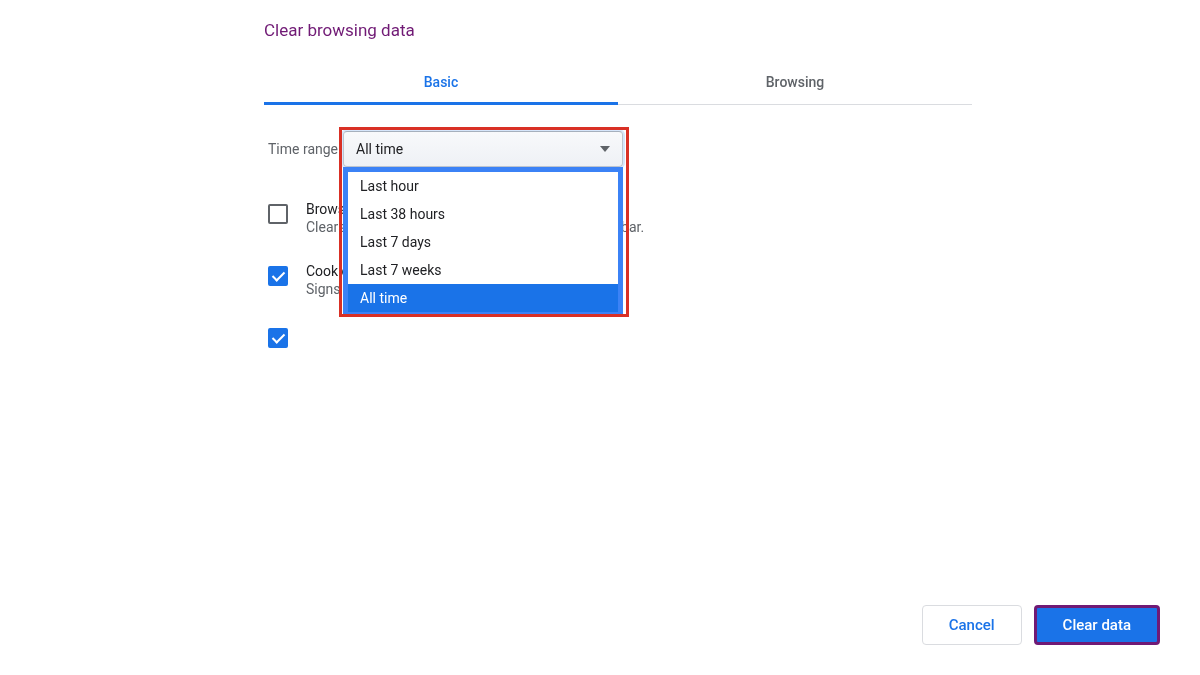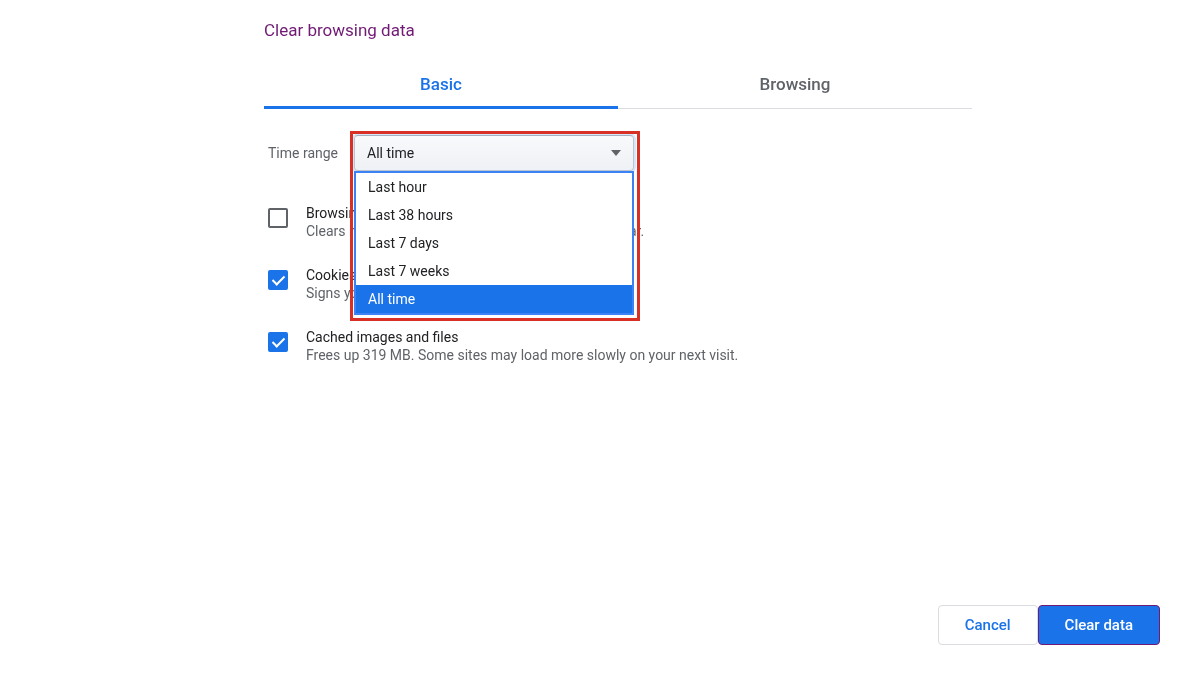--- a/index.html
+++ b/index.html
@@ -26,21 +26,21 @@
   .tabs {
     display: flex;
     border-bottom: 1px solid #dadce0;
     margin-left: 6px;
     margin-right: 6px;
   }
   .tab {
     flex: 1;
     text-align: center;
     padding: 16px 0 14px;
-    font-size: 17px;
+    font-size: 14px;
     font-weight: 500;
     color: #5f6368;
     cursor: pointer;
     position: relative;
   }
   .tab.active {
     color: #1a73e8;
   }
   .tab.active::after {
     content: "";
@@ -49,21 +49,21 @@
     height: 3px;
     background: #1a73e8;
   }
   .body {
     padding: 26px 10px 10px 10px;
     position: relative;
   }
   .row-time {
     display: flex;
     align-items: center;
-    gap: 16px;
+    gap: 5px;
     margin-bottom: 34px;
     position: relative;
   }
   .time-label {
     color: #5f6368;
     font-size: 14px;
   }
   .select-wrap {
     position: relative;
   }
@@ -98,21 +98,21 @@
     border-left: 5px solid transparent;
     border-right: 5px solid transparent;
     border-top: 6px solid #5f6368;
   }
   .dropdown {
     position: absolute;
     left: 0;
     top: 36px;
     width: 280px;
     background: #fff;
-    border: 2px solid #3b82f6;
+    border: 5px solid #3b82f6;
     z-index: 5;
   }
   .opt {
     padding: 4px 12px;
     font-size: 14px;
     color: #202124;
     cursor: pointer;
     line-height: 20px;
   }
   .opt.selected {
@@ -154,41 +154,42 @@
   }
   .check-text .desc {
     font-size: 14px;
     color: #5f6368;
   }
   .footer {
     position: absolute;
     right: 40px;
     bottom: 30px;
     display: flex;
+    gap: 12px;
   }
   .btn {
     height: 40px;
     padding: 0 26px;
     border-radius: 4px;
     font-size: 15px;
     font-weight: 500;
     display: inline-flex;
     align-items: center;
     justify-content: center;
     cursor: pointer;
   }
   .btn-secondary {
     background: #fff;
     color: #1a73e8;
     border: 1px solid #dadce0;
   }
   .btn-primary {
     background: #1a73e8;
     color: #fff;
-    border: 1px solid #701a75;
+    border: 3px solid #701a75;
   }
 </style>
 </head>
 <body>
 
 <div class="dialog">
   <div class="dlg-title">Clear browsing data</div>
 
   <div class="tabs">
     <div class="tab active">
@@ -229,24 +230,20 @@
     <div class="check-row">
       <div class="checkbox checked"></div>
       <div class="check-text">
         <div class="title">Cookies and other site data</div>
         <div class="desc">Signs you out of most sites.</div>
       </div>
     </div>
 
     <div class="check-row">
       <div class="checkbox checked"></div>
-      <div class="check-text">
-        <div class="title">Cached images and files</div>
-        <div class="desc">Frees up 319 MB. Some sites may load more slowly on your next visit.</div>
-      </div>
     </div>
   </div>
 </div>
 
 <div class="footer">
   <div class="btn btn-secondary">
     <span>Cancel</span>
   </div>
   <div class="btn btn-primary">
     <span>Clear data</span>

